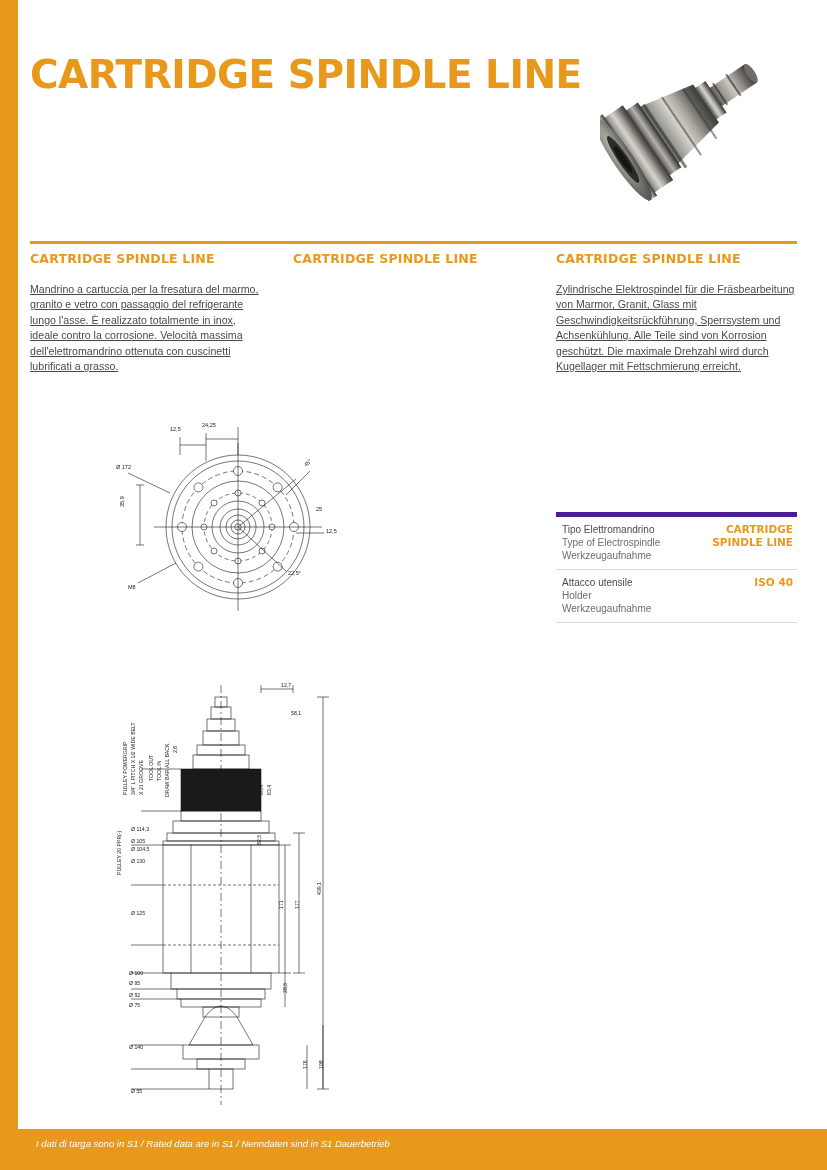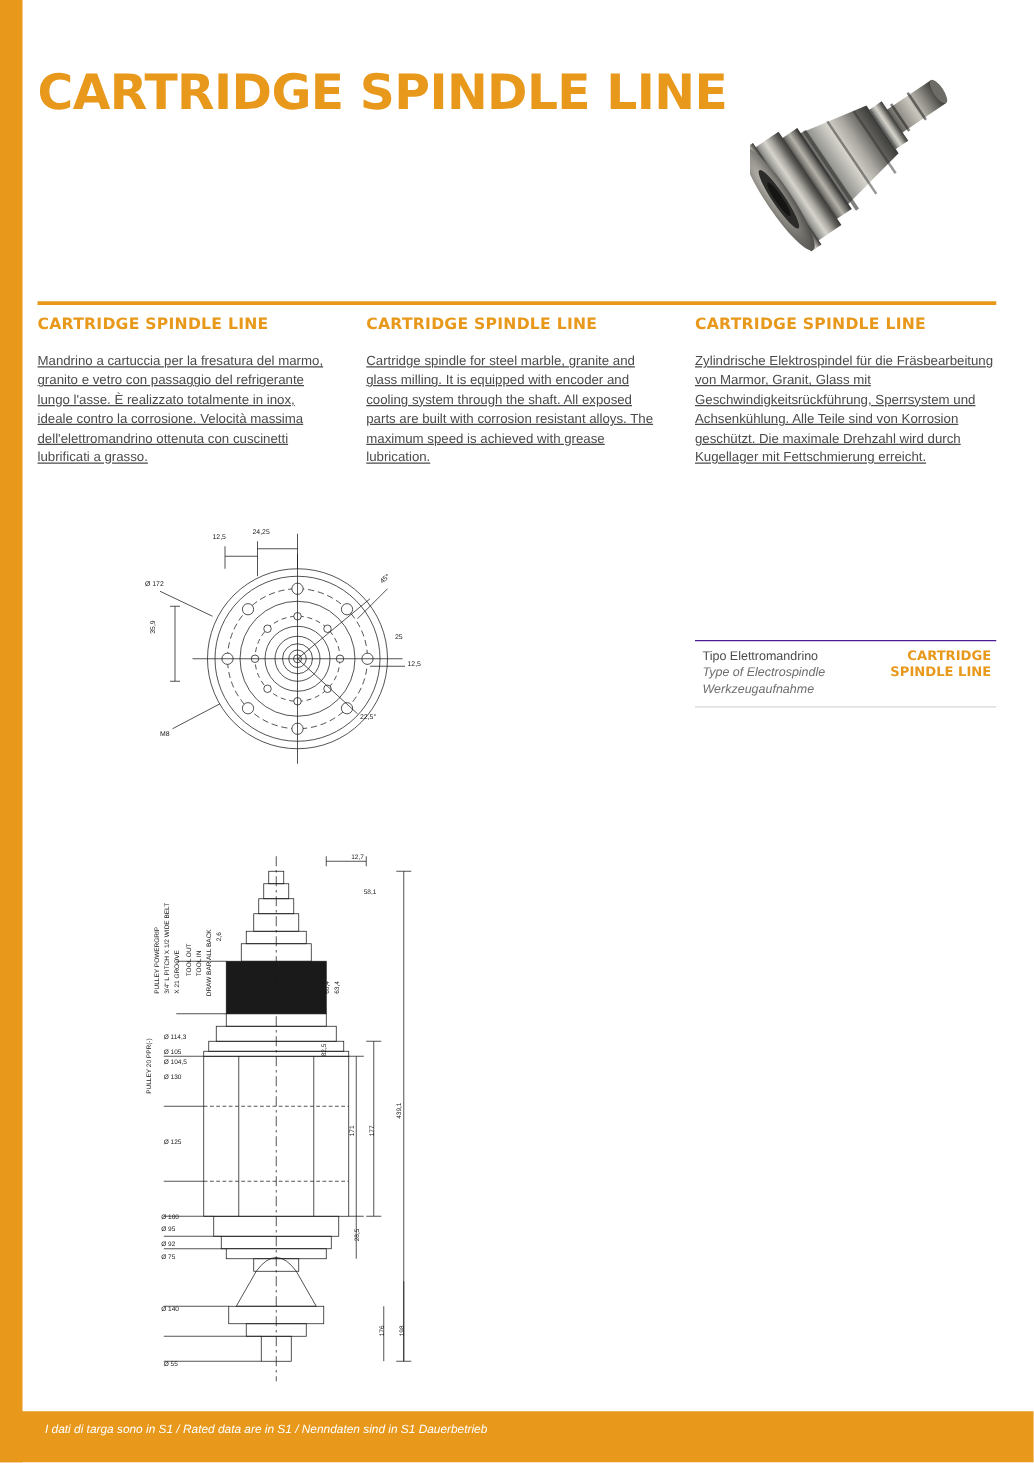--- a/index.html
+++ b/index.html
@@ -108,30 +108,29 @@
     width: 241px;
     font-size: 9.5px;
   }
   .spec-row {
     border-bottom: 1px solid #d8d8d8;
     padding: 6px 0 7px 6px;
     position: relative;
     min-height: 40px;
     box-sizing: border-box;
   }
-  .spec-row:first-child { border-top: 1px solid #4c1d95; }
+  .spec-row:first-child { border-top: 5px solid #4c1d95; }
   .spec-label-1 {
     font-size: 10px;
     color: #4a4a4a;
     line-height: 13px;
   }
   .spec-label-2, .spec-label-3 {
     font-size: 10px;
     color: #6d6d6d;
-    font-style: italic;
     line-height: 13px;
   }
   .spec-value {
     position: absolute;
     right: 4px;
     top: 6px;
     text-align: right;
     font-size: 10.5px;
     font-weight: bold;
     color: #e8991c;
@@ -223,21 +222,20 @@
   </div>
 
   <div class="rule-top"></div>
 
   <div class="col col-1">
     <div class="col-head">CARTRIDGE SPINDLE LINE</div>
     <div class="col-body">Mandrino a cartuccia per la fresatura del marmo, granito e vetro con passaggio del refrigerante lungo l'asse. È realizzato totalmente in inox, ideale contro la corrosione. Velocità massima dell'elettromandrino ottenuta con cuscinetti lubrificati a grasso.</div>
   </div>
   <div class="col col-2">
     <div class="col-head">CARTRIDGE SPINDLE LINE</div>
-    <div class="col-body">Cartridge spindle for steel marble, granite and glass milling. It is equipped with encoder and cooling system through the shaft. All exposed parts are built with corrosion resistant alloys. The maximum speed is achieved with grease lubrication.</div>
   </div>
   <div class="col col-3">
     <div class="col-head">CARTRIDGE SPINDLE LINE</div>
     <div class="col-body">Zylindrische Elektrospindel für die Fräsbearbeitung von Marmor, Granit, Glass mit Geschwindigkeitsrückführung, Sperrsystem und Achsenkühlung. Alle Teile sind von Korrosion geschützt. Die maximale Drehzahl wird durch Kugellager mit Fettschmierung erreicht.</div>
   </div>
 
   <div class="drawing-top">
     <svg width="280" height="210" viewBox="0 0 280 210">
       <g stroke="#1a1a1a" fill="none" stroke-width="0.6">
 
@@ -411,18 +409,24 @@
     </svg>
   </div>
 
   <div class="spec-table">
     <div class="spec-row">
       <div class="spec-label-1">Tipo Elettromandrino</div>
       <div class="spec-label-2">Type of Electrospindle</div>
       <div class="spec-label-3">Werkzeugaufnahme</div>
       <div class="spec-value" style="max-width:96px;">CARTRIDGE SPINDLE LINE</div>
     </div>
+    <div class="spec-row">
+      <div class="spec-label-1">Attacco utensile</div>
+      <div class="spec-label-2">Holder</div>
+      <div class="spec-label-3">Werkzeugaufnahme</div>
+      <div class="spec-value">ISO 40</div>
+    </div>
   </div>
 
   <div class="footer-bar"></div>
   <div class="footer-text">I dati di targa sono in S1 / Rated data are in S1 / Nenndaten sind in S1 Dauerbetrieb</div>
 
 </div>
 
 </body></html>

